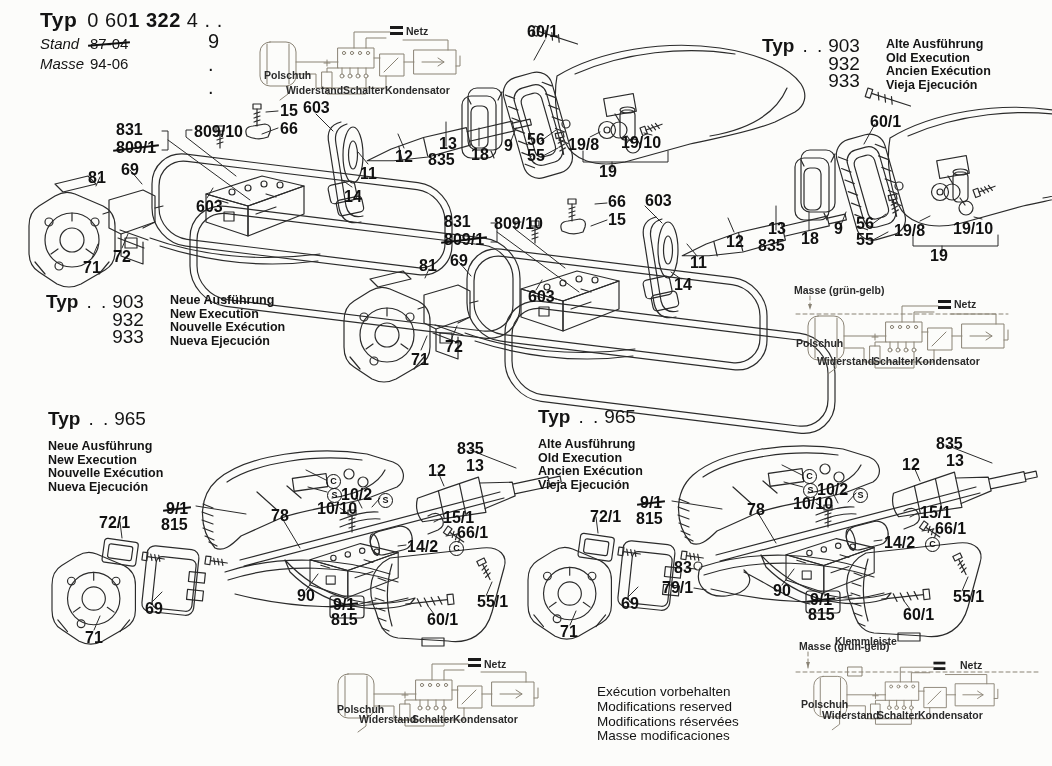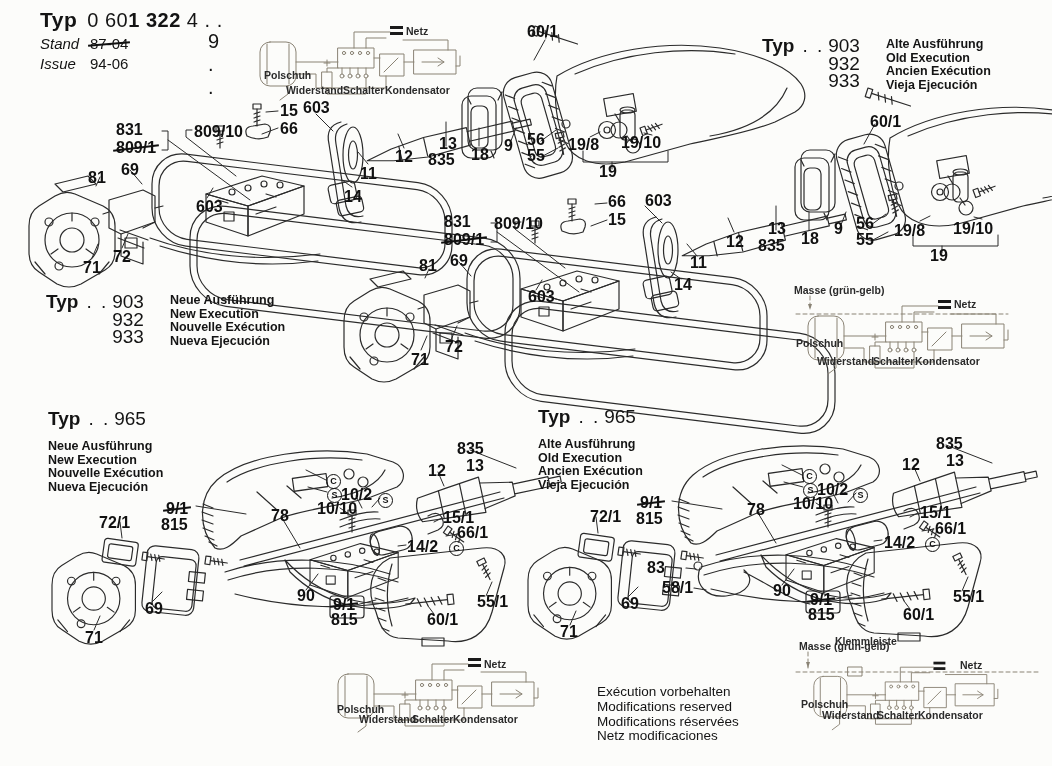--- a/index.html
+++ b/index.html
@@ -290,21 +290,21 @@
         <rect x="848" y="667" width="14" height="9"></rect>
         <path d="M806,662 l2,6 l2,-6" fill="#8a8375" stroke="none"></path>
       </g>
     </g>
   </svg>
 
   <div class="hdr">
     <div class="hdr-line1"><span class="hdr-typ">Typ</span><span>0 60</span><span class="hdr-bold">1 322</span><span> 4 . .</span></div>
     <div class="hdr-line2">9 . .</div>
     <div class="hdr-sub"><span class="lab">Stand</span><span class="hstrike">87-04</span></div>
-    <div class="hdr-sub"><span class="lab">Issue</span><span>94-06</span></div>
+    <div class="hdr-sub"><span class="lab">Masse</span><span>94-06</span></div>
   </div>
 
   <div class="typblock" style="left:762px;top:36px">
     <div class="tb-flex">
       <div class="tb-codes">
         <div class="tb-line1"><span class="tb-typ">Typ</span><span class="tb-dots">. .</span><span>903</span></div>
         <div class="tb-coderow">932</div>
         <div class="tb-coderow">933</div>
       </div>
       <div class="tb-langs">
@@ -460,31 +460,31 @@
       <span class="callout circ" style="left: 802px; top: 469px;">C</span>
       <span class="callout circ" style="left: 803px; top: 483px;">S</span>
       <span class="callout strike" style="left: 640px; top: 495px;">9/1</span>
       <span class="callout" style="left: 636px; top: 511px;">815</span>
       <span class="callout" style="left: 747px; top: 502px;">78</span>
       <span class="callout" style="left: 590px; top: 509px;">72/1</span>
       <span class="callout" style="left: 920px; top: 505px;">15/1</span>
       <span class="callout" style="left: 935px; top: 521px;">66/1</span>
       <span class="callout" style="left: 884px; top: 535px;">14/2</span>
       <span class="callout circ" style="left: 925px; top: 537px;">C</span>
-      <span class="callout" style="left: 647px; top: 560px;">83</span>
-      <span class="callout" style="left: 662px; top: 580px;">58/1</span>
+      <span class="callout" style="left: 674px; top: 560px;">83</span>
+      <span class="callout" style="left: 662px; top: 580px;">79/1</span>
       <span class="callout" style="left: 621px; top: 596px;">69</span>
       <span class="callout" style="left: 560px; top: 624px;">71</span>
       <span class="callout" style="left: 773px; top: 583px;">90</span>
       <span class="callout strike" style="left: 810px; top: 592px;">9/1</span>
       <span class="callout" style="left: 808px; top: 607px;">815</span>
       <span class="callout" style="left: 903px; top: 607px;">60/1</span>
       <span class="callout" style="left: 953px; top: 589px;">55/1</span>
     </div>
 
   <div class="footer">
     <div>Exécution vorbehalten</div>
     <div>Modifications reserved</div>
     <div>Modifications réservées</div>
-    <div>Netz modificaciones</div>
+    <div>Masse modificaciones</div>
   </div>
 
 </div>
 
 </body></html>

